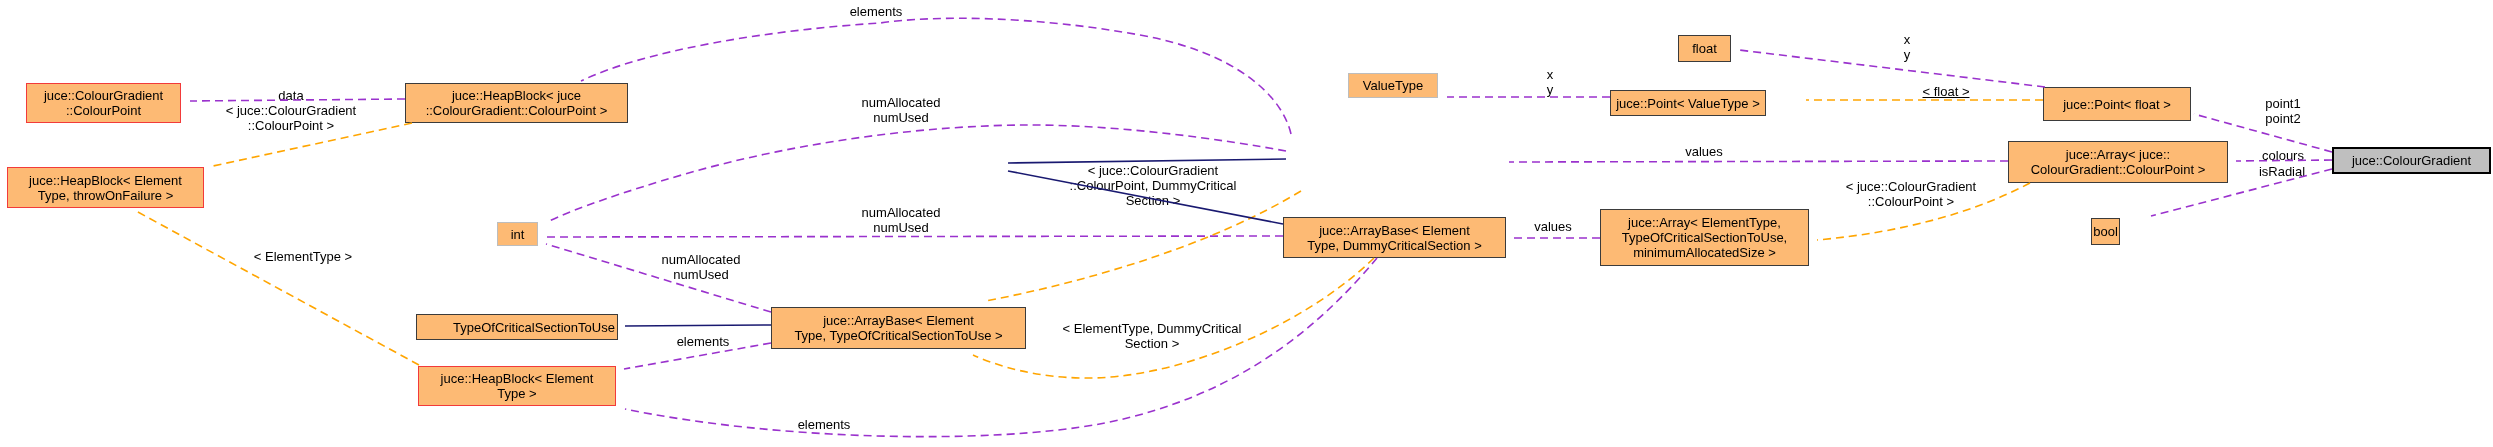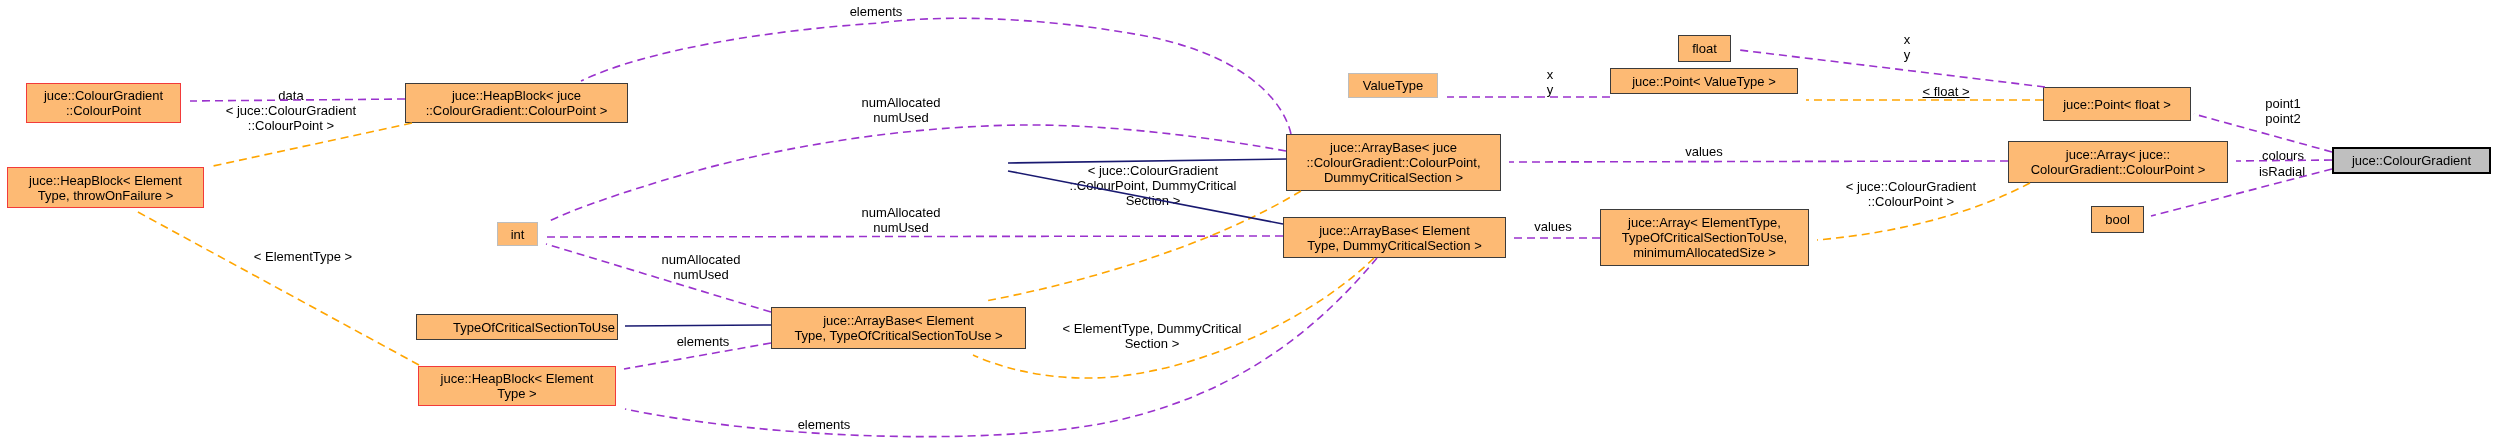--- a/index.html
+++ b/index.html
@@ -70,45 +70,40 @@
   <div class="node red" style="left:418px;  top:366px; width:198px; height:40px;">
       <span>juce::HeapBlock&lt; Element
 Type &gt;</span>
     </div>
   <div class="node gray" style="left:1348px; top:73px;  width:90px;  height:25px;">
       <span>ValueType</span>
     </div>
   <div class="node" style="left:1678px; top:35px;  width:53px;  height:27px;">
       <span>float</span>
     </div>
-  <div class="node" style="left:1610px; top:68px;  width:188px; height:26px;">
+  <div class="node" style="left:1610px; top:90px;  width:156px; height:26px;">
       <span>juce::Point&lt; ValueType &gt;</span>
     </div>
   <div class="node" style="left:2043px; top:87px;  width:148px; height:34px;">
       <span>juce::Point&lt; float &gt;</span>
-    </div>
-  <div class="node" style="left:1286px; top:134px; width:215px; height:57px;">
-      <span>juce::ArrayBase&lt; juce
-::ColourGradient::ColourPoint,
-DummyCriticalSection &gt;</span>
     </div>
   <div class="node" style="left:1283px; top:217px; width:223px; height:41px;">
       <span>juce::ArrayBase&lt; Element
 Type, DummyCriticalSection &gt;</span>
     </div>
   <div class="node" style="left:1600px; top:209px; width:209px; height:57px;">
       <span>juce::Array&lt; ElementType,
 TypeOfCriticalSectionToUse,
 minimumAllocatedSize &gt;</span>
     </div>
   <div class="node" style="left:2008px; top:141px; width:220px; height:42px;">
       <span>juce::Array&lt; juce::
 ColourGradient::ColourPoint &gt;</span>
     </div>
-  <div class="node" style="left:2091px; top:206px; width:53px;  height:27px;">
+  <div class="node" style="left:2091px; top:218px; width:29px;  height:27px;">
       <span>bool</span>
     </div>
   <div class="node main" style="left:2332px; top:147px; width:159px; height:27px;">
       <span>juce::ColourGradient</span>
     </div>
 
   <div class="elabel" style="left:876px;  top:4px;">elements</div>
   <div class="elabel" style="left:291px;  top:88px;">data</div>
   <div class="elabel" style="left:291px;  top:103px;">&lt; juce::ColourGradient
 ::ColourPoint &gt;</div>

